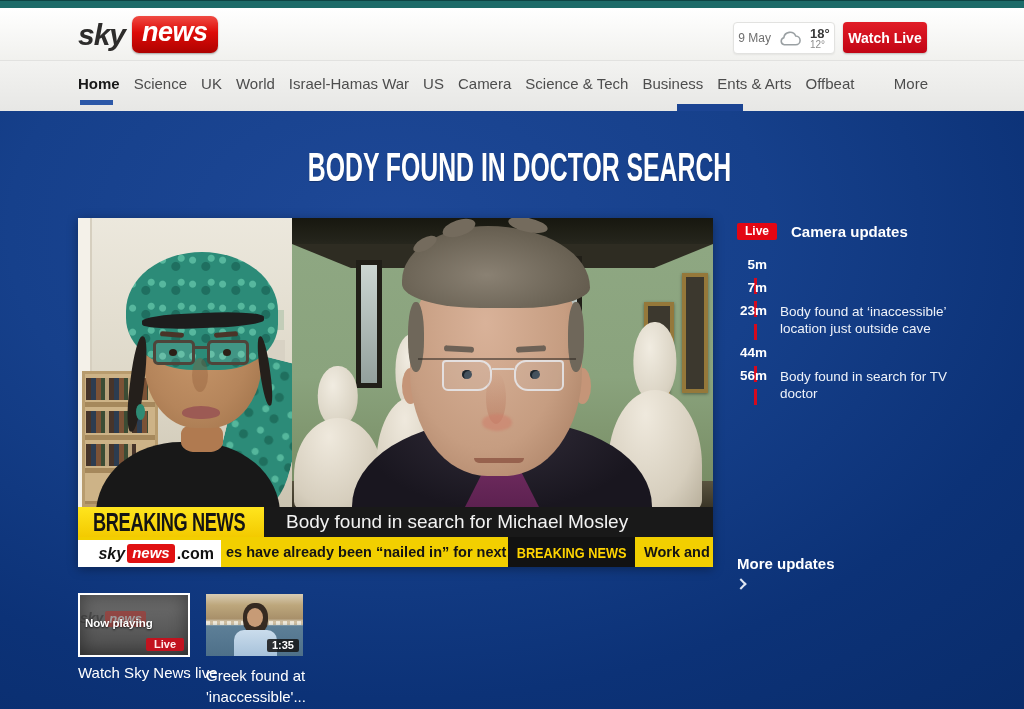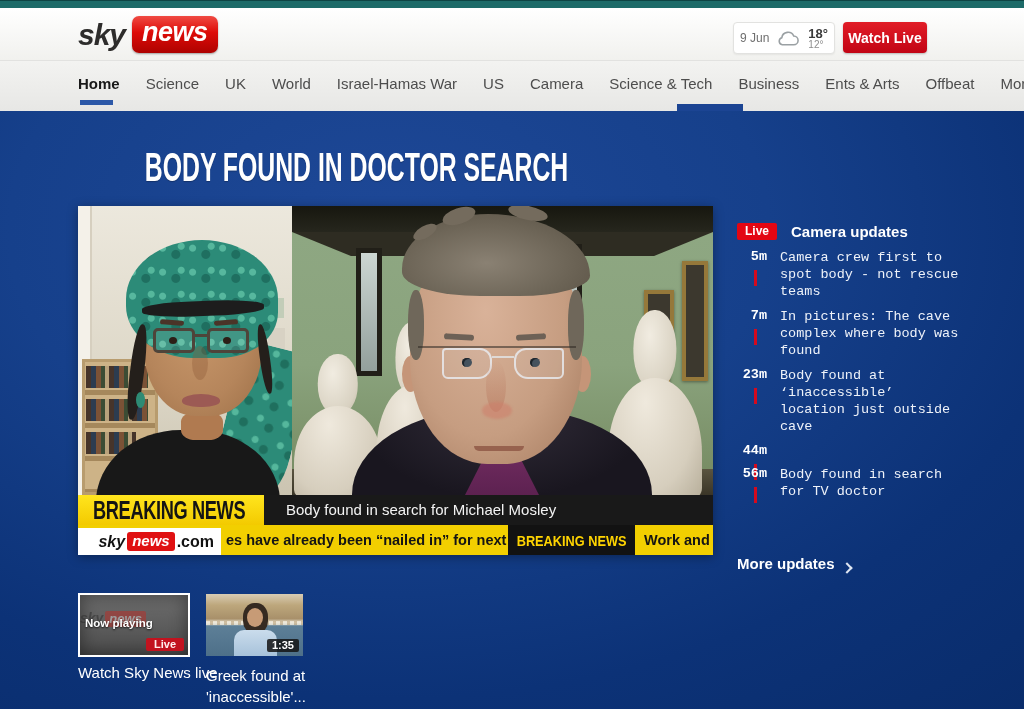--- a/index.html
+++ b/index.html
@@ -15,35 +15,35 @@
   .logo .newsbox { margin-left:7px; background:linear-gradient(#f04b43 0%, #dd0b08 45%, #ae0200 100%); border-radius:7px; padding:1px 10px 5px 10px; box-shadow:0 1px 2px rgba(0,0,0,.35); }
   .logo .newsbox span { color:#fff; font-size:27px; font-weight:bold; font-style:italic; letter-spacing:-0.5px; }
   .weather { position:absolute; left:733px; top:14px; width:102px; height:32px; background:#fff; border:1px solid #e2e2e0; border-radius:4px; display:flex; align-items:center; justify-content:center; gap:7px; box-shadow:0 1px 2px rgba(0,0,0,.06); cursor:pointer; }
   .weather .date { font-size:12px; color:#6f6f6f; }
   .weather .temps { line-height:1; }
   .weather .hi { font-size:13px; font-weight:bold; color:#3a3a3a; }
   .weather .lo { font-size:10px; color:#8d8d8d; }
   .watchlive { position:absolute; left:843px; top:14px; width:84px; height:31px; background:linear-gradient(#e11d27,#c20414); border:none; border-radius:4px; color:#fff; font-size:14px; font-weight:bold; font-family:"Liberation Sans",sans-serif; cursor:pointer; box-shadow:0 1px 2px rgba(0,0,0,.25); }
 
   
-  .nav { position:absolute; top:60px; left:0; width:100%; height:51px; background:linear-gradient(#f3f3f1,#e7e7e5); border-top:1px solid #e2e2e0; display:flex; align-items:center; padding:0 96px 6px 78px; gap:26px; }
+  .nav { position:absolute; top:60px; left:0; width:100%; height:51px; background:linear-gradient(#f3f3f1,#e7e7e5); border-top:1px solid #e2e2e0; display:flex; align-items:center; padding:0 96px 6px 78px; gap:14px; }
   .nav a { font-size:15px; color:#4d4d4d; text-decoration:none; white-space:nowrap; cursor:pointer; }
   .nav a.active { color:#191919; font-weight:bold; }
   .nav .more { margin-left:auto; display:flex; align-items:center; gap:7px; }
   .ul-home { position:absolute; left:80px; top:100px; width:33px; height:5px; background:#2d59a8; }
   .ul-ents { position:absolute; left:677px; top:104px; width:66px; height:7px; background:#1b4493; }
 
   
   .main { position:absolute; top:111px; left:0; width:1024px; height:598px;
           background:radial-gradient(ellipse 950px 650px at 38% 20%, #1e4897 0%, #16408b 40%, #0c3277 72%, #092c6b 100%); }
-  .hero-title { position:absolute; top:34px; left:0; width:100%; color:#fff;padding-left:15px; }
+  .hero-title { position:absolute; top:34px; left:0; width:100%; text-align:center; color:#fff;padding-left:15px; }
   .hero-title span { display:inline-block; font-size:40px; font-weight:bold; letter-spacing:0; transform:scaleX(.62); transform-origin:50% 50%; white-space:nowrap; text-shadow:0 1px 1px rgba(0,0,0,.25); }
 
   
-  .video { position:absolute; left:78px; top:95px; width:635px; height:349px; cursor:pointer; box-shadow:0 2px 10px rgba(0,0,0,.35); }
+  .video { position:absolute; left:78px; top:107px; width:635px; height:349px; cursor:pointer; box-shadow:0 2px 10px rgba(0,0,0,.35); }
   .pane { position:absolute; top:0; height:289px; overflow:hidden; }
   .pane-left { left:0; width:214px; background:linear-gradient(#ece8dd 0%, #ddd7c7 60%, #cbc4b1 100%); }
   .pane-right { left:214px; width:421px; background:linear-gradient(#8fa883 0%, #8aa37d 55%, #74885f 100%); }
 
   
   .lp-frame { position:absolute; left:0; top:0; width:14px; height:100%; background:#f4f1e9; border-right:2px solid #d6cfbf; }
   .lp-shelf { position:absolute; left:4px; top:153px; width:76px; height:136px; background:#cdb387; border:3px solid #b89c6e;
               background-image:repeating-linear-gradient(180deg, transparent 0 28px, #a5885c 28px 33px); }
   .lp-books { position:absolute; left:8px; top:160px; width:62px; height:22px;
               background:repeating-linear-gradient(90deg,#46342a 0 5px,#2c3c50 5px 10px,#7b5236 10px 15px,#3c4c34 15px 19px,#b9a27c 19px 23px); }
@@ -103,41 +103,41 @@
   .rp-eye { position:absolute; top:152px; width:10px; height:9px; background:#45525d; border-radius:50%; box-shadow:inset 2px 1px 0 #1e262c; }
   .rp-eye.l { left:170px; } .rp-eye.r { left:238px; }
   .rp-nose { position:absolute; left:194px; top:154px; width:20px; height:52px; background:linear-gradient(rgba(170,115,85,.0), rgba(180,110,85,.45)); border-radius:50%; }
   .rp-nosetip { position:absolute; left:190px; top:196px; width:30px; height:17px; background:rgba(205,125,105,.55); border-radius:50%; filter:blur(1px); }
   .rp-mouth { position:absolute; left:182px; top:240px; width:50px; height:5px; background:#97624e; border-radius:0 0 10px 10px; }
 
   
   .banner { position:absolute; left:0; top:289px; width:635px; height:30px; }
   .banner-yellow { position:absolute; left:0; top:0; width:186px; height:30px; background:linear-gradient(#ffe51e,#f3ca00); display:flex; align-items:center; padding-left:15px; }
   .banner-yellow span { display:inline-block; font-size:26px; font-weight:bold; color:#141414; transform:scaleX(.70); transform-origin:0 50%; white-space:nowrap; letter-spacing:-0.5px; }
-  .banner-dark { position:absolute; left:186px; top:0; width:449px; height:30px; background:#191919; color:#f3f3f3; font-size:15px; line-height:30px; padding-left:22px; white-space:nowrap; }
+  .banner-dark { position:absolute; left:186px; top:0; width:449px; height:30px; background:#191919; color:#f3f3f3; font-size:19px; line-height:30px; padding-left:22px; white-space:nowrap; }
   .ticker { position:absolute; left:0; top:319px; width:635px; height:30px; background:#f2cf00; }
   .t-logo { position:absolute; left:0; top:3px; width:143px; height:27px; background:#fff; display:flex; align-items:center; justify-content:flex-end; padding-right:7px; }
   .t-logo .tsky { font-size:16px; font-weight:bold; font-style:italic; color:#121212; }
   .t-logo .tnews { background:#e01112; border-radius:3px; color:#fff; font-size:15px; font-weight:bold; font-style:italic; padding:0 5px 2px; margin:0 2px; }
   .t-logo .tcom { font-size:16px; font-weight:bold; color:#121212; }
   .t-mid { position:absolute; left:143px; top:0; width:287px; height:30px; font-size:14.5px; font-weight:600; color:#141414; line-height:31px; padding-left:5px; white-space:nowrap; overflow:hidden; }
   .t-black { position:absolute; left:430px; top:0; width:127px; height:30px; background:#121212; display:flex; align-items:center; justify-content:center; }
   .t-black span { display:inline-block; font-size:15px; font-weight:bold; color:#ffd400; transform:scaleX(.85); white-space:nowrap; }
   .t-right { position:absolute; left:557px; top:0; width:78px; height:30px; font-size:14.5px; font-weight:600; color:#141414; line-height:31px; padding-left:9px; white-space:nowrap; overflow:hidden; }
 
   
   .sb-head { position:absolute; left:737px; top:112px; display:flex; align-items:center; gap:14px; }
   .live-badge { background:#e30613; border-radius:2px; color:#fff; font-size:12px; font-weight:bold; padding:1px 8px 2px; }
   .sb-title { color:#fff; font-size:15px; font-weight:bold; }
-  .updates { position:absolute; left:737px; top:138px; width:230px;font-family:Liberation Mono, monospace; }
+  .updates { position:absolute; left:737px; top:146px; width:230px; }
   .upd { display:flex; margin-bottom:8px; cursor:pointer; }
   .upd-time { position:relative; width:30px; text-align:right; color:#fff; font-size:13.5px; font-weight:bold; margin-right:13px; flex:none; }
   .upd-time::after { content:""; position:absolute; right:10px; top:21px; width:3px; height:16px; background:#d40a1e; }
   .upd-text { width:184px; color:#eef2f9; font-size:13.5px; line-height:17px; }
-  .more-updates { position:absolute; left:737px; top:444px; display:flex; align-items:flex-end; gap:8px; color:#fff; font-size:15px; font-weight:bold; cursor:pointer; }
+  .more-updates { position:absolute; left:737px; top:444px; display:flex; align-items:flex-start; gap:8px; color:#fff; font-size:15px; font-weight:bold; cursor:pointer;flex-direction:column; }
   .chev-right { width:8px; height:8px; border-top:2px solid #dfe6f2; border-right:2px solid #dfe6f2; transform:rotate(45deg); }
 
   
   .thumb1 { position:absolute; left:78px; top:482px; width:112px; height:64px; border:2px solid #fff; background:linear-gradient(#6e6e6e,#4c4c4c); overflow:hidden; cursor:pointer; box-shadow:inset 0 0 18px rgba(0,0,0,.45); }
   .faded-logo { position:absolute; left:0; top:14px; width:100%; text-align:left; opacity:.5; }
   .faded-logo .fsky { font-size:14px; font-weight:bold; font-style:italic; color:#2c2c2c; }
   .faded-logo .fnews { background:#bf2c26; border-radius:2px; color:#ddd; font-size:13px; font-weight:bold; font-style:italic; padding:0 4px 1px; margin-left:2px; }
   .now-playing { position:absolute; left:5px; top:22px; color:#fff; font-size:11.5px; font-weight:bold; text-shadow:0 1px 2px rgba(0,0,0,.8); }
   .live-small { position:absolute; right:4px; bottom:4px; background:#c2131f; border-radius:2px; color:#ffefef; font-size:11px; font-weight:bold; padding:0 8px 1px; }
   .thumb2 { position:absolute; left:206px; top:483px; width:97px; height:62px; overflow:hidden; cursor:pointer;
@@ -156,21 +156,21 @@
 <div class="page">
 
   <div class="topbar"></div>
 
   <div class="hdr">
     <div class="logo">
       <span class="sky">sky</span>
       <span class="newsbox"><span>news</span></span>
     </div>
     <div class="weather">
-      <span class="date">9 Jun</span>
+      <span class="date">9 May</span>
       <svg width="25" height="15" viewBox="0 0 24 14">
           <path d="M6 13 h11 a4.2 4.2 0 0 0 0-8.4 a6 6 0 0 0-11.4 1.6 A3.5 3.5 0 0 0 6 13 Z" fill="#fff" stroke="#9aa0a3" stroke-width="1.5"></path>
         </svg>
       <span class="temps">
         <div class="hi">18°</div>
         <div class="lo">12°</div>
       </span>
     </div>
     <button class="watchlive">Watch Live</button>
   </div>
@@ -306,25 +306,23 @@
     </div>
 
     <div class="sb-head">
       <span class="live-badge">Live</span>
       <span class="sb-title">Camera updates</span>
     </div>
 
     <div class="updates">
       <div class="upd">
         <div class="upd-time">5m</div>
-        <div class="upd-text">Camera crew first to spot body - not rescue teams</div>
       </div>
       <div class="upd">
         <div class="upd-time">7m</div>
-        <div class="upd-text">In pictures: The cave complex where body was found</div>
       </div>
       <div class="upd">
         <div class="upd-time">23m</div>
         <div class="upd-text">Body found at ‘inaccessible’ location just outside cave</div>
       </div>
       <div class="upd">
         <div class="upd-time">44m</div>
       </div>
       <div class="upd">
         <div class="upd-time">56m</div>

